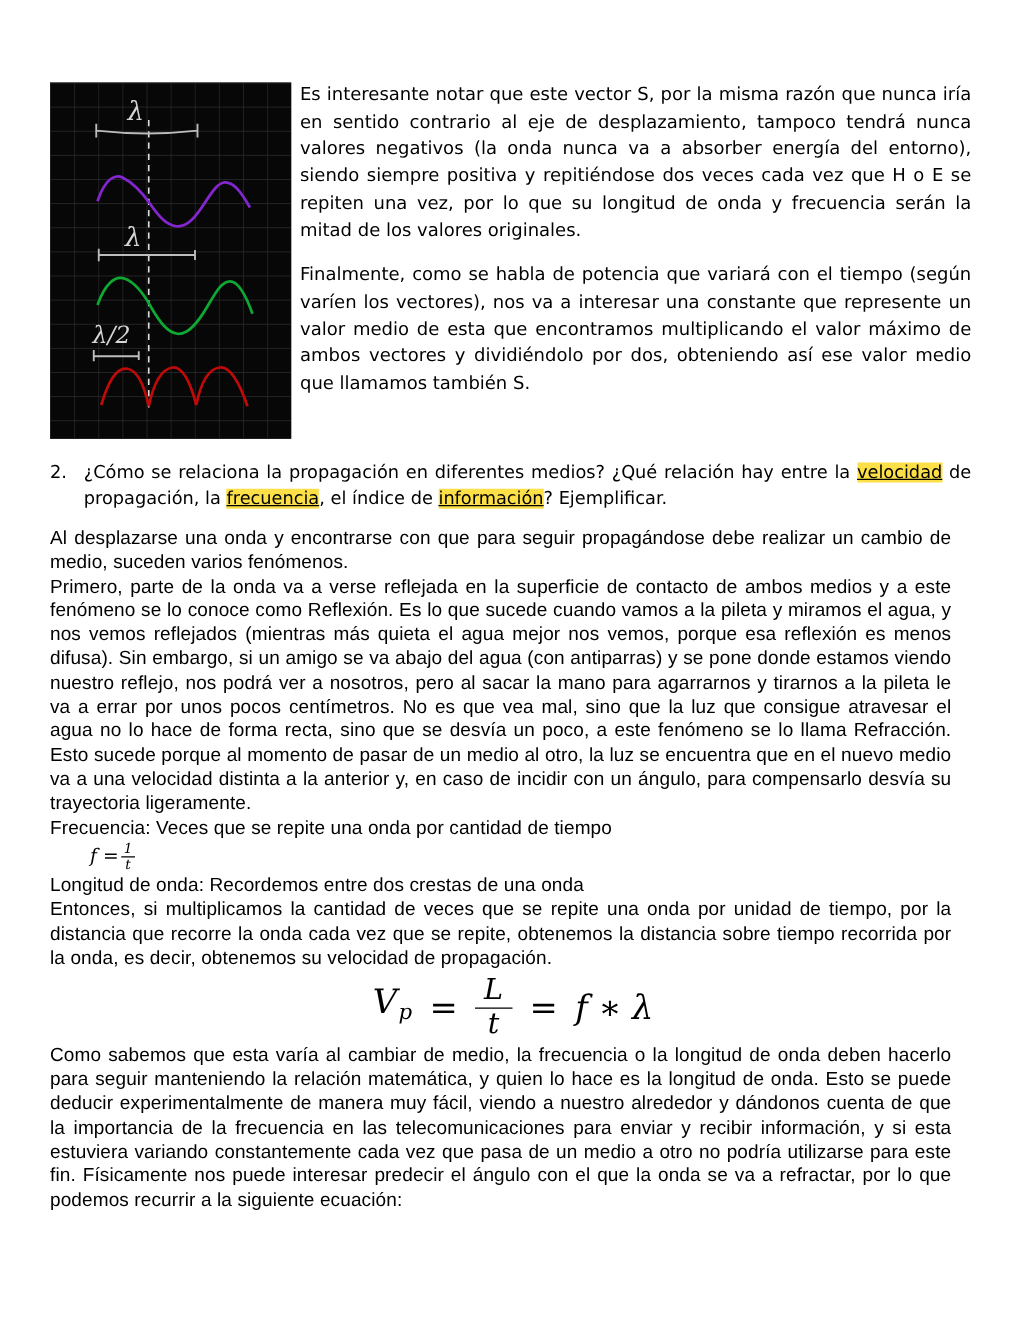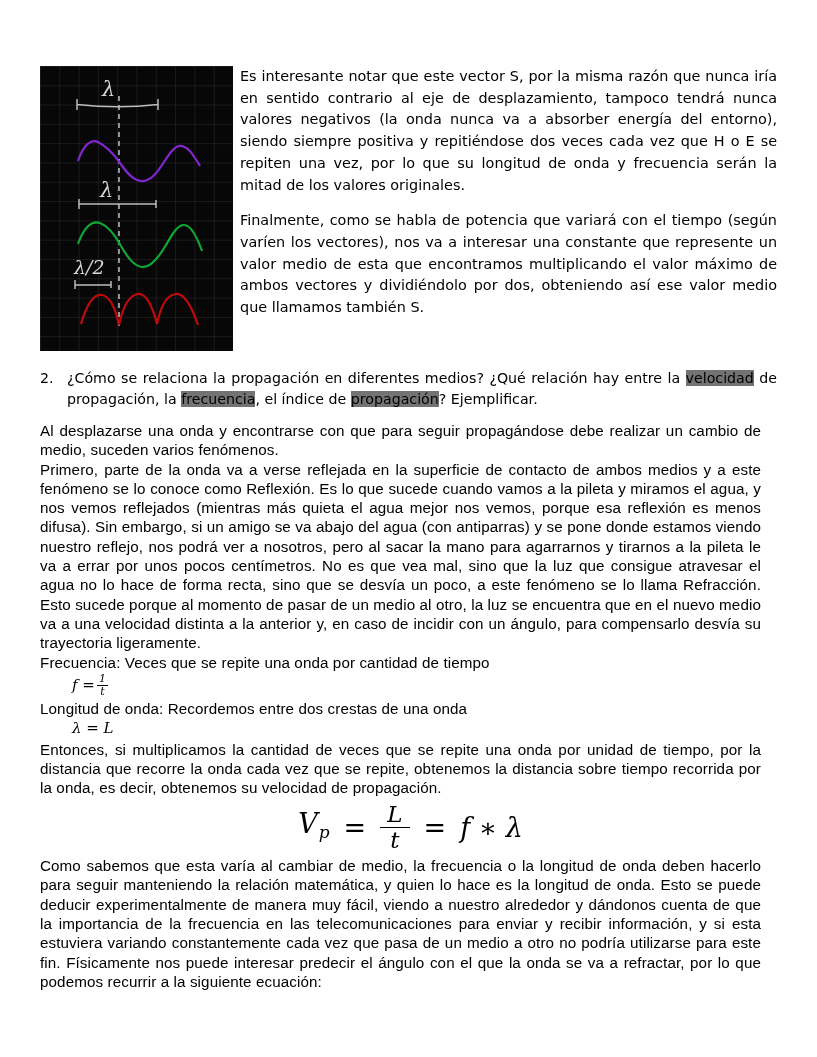--- a/index.html
+++ b/index.html
@@ -14,21 +14,21 @@
   .fig{width:193px;height:285px;flex:none;background:#070707;}
   .fig svg{display:block;}
   .intro{flex:1;font-family:"DejaVu Sans",sans-serif;font-size:14.4px;line-height:21.7px;text-align:justify;}
   .intro p{margin:0;}
   .intro .p2{margin-top:14px;}
 
   
   .question{display:flex;margin:17px 40px 0 40px;font-family:"DejaVu Sans",sans-serif;font-size:14.2px;line-height:20.5px;}
   .qnum{width:27px;flex:none;}
   .qtext{flex:1;text-align:justify;}
-  .hl{background:#737373;}
+  .hl{background:#fde047;text-decoration:underline;}
 
   
   .answer{margin:12px 56px 0 40px;font-family:"Liberation Sans",sans-serif;font-size:15.2px;line-height:19.3px;text-align:justify;letter-spacing:0.1px;}
   .answer p{margin:0;}
 
   
   .formula-line{font-family:"DejaVu Serif",serif;font-style:italic;font-size:15px;margin:1px 0 1px 32px;letter-spacing:0;}
   .frac-sm{display:inline-block;vertical-align:middle;text-align:center;font-size:11px;line-height:1.1;margin-left:2px;}
   .frac-sm .num{display:block;border-bottom:1px solid #000;padding:0 2px;}
   .frac-sm .den{display:block;padding:0 2px;}
@@ -78,32 +78,31 @@
     </div>
 
     <div class="intro">
       <p class="p1">Es interesante notar que este vector S, por la misma razón que nunca iría en sentido contrario al eje de desplazamiento, tampoco tendrá nunca valores negativos (la onda nunca va a absorber energía del entorno), siendo siempre positiva y repitiéndose dos veces cada vez que H o E se repiten una vez, por lo que su longitud de onda y frecuencia serán la mitad de los valores originales.</p>
       <p class="p2">Finalmente, como se habla de potencia que variará con el tiempo (según varíen los vectores), nos va a interesar una constante que represente un valor medio de esta que encontramos multiplicando el valor máximo de ambos vectores y dividiéndolo por dos, obteniendo así ese valor medio que llamamos también S.</p>
     </div>
   </div>
 
   <div class="question">
     <span class="qnum">2.</span>
-    <span class="qtext"><span>¿Cómo se relaciona la propagación en diferentes medios? ¿Qué relación hay entre la </span><span class="hl">velocidad</span><span> de propagación, la </span><span class="hl">frecuencia</span><span>, el índice de </span><span class="hl">propagación</span><span>? Ejemplificar.</span></span>
+    <span class="qtext"><span>¿Cómo se relaciona la propagación en diferentes medios? ¿Qué relación hay entre la </span><span class="hl">velocidad</span><span> de propagación, la </span><span class="hl">frecuencia</span><span>, el índice de </span><span class="hl">información</span><span>? Ejemplificar.</span></span>
   </div>
 
   <div class="answer">
     <p>Al desplazarse una onda y encontrarse con que para seguir propagándose debe realizar un cambio de medio, suceden varios fenómenos.</p>
     <p>Primero, parte de la onda va a verse reflejada en la superficie de contacto de ambos medios y a este fenómeno se lo conoce como Reflexión. Es lo que sucede cuando vamos a la pileta y miramos el agua, y nos vemos reflejados (mientras más quieta el agua mejor nos vemos, porque esa reflexión es menos difusa). Sin embargo, si un amigo se va abajo del agua (con antiparras) y se pone donde estamos viendo nuestro reflejo, nos podrá ver a nosotros, pero al sacar la mano para agarrarnos y tirarnos a la pileta le va a errar por unos pocos centímetros. No es que vea mal, sino que la luz que consigue atravesar el agua no lo hace de forma recta, sino que se desvía un poco, a este fenómeno se lo llama Refracción. Esto sucede porque al momento de pasar de un medio al otro, la luz se encuentra que en el nuevo medio va a una velocidad distinta a la anterior y, en caso de incidir con un ángulo, para compensarlo desvía su trayectoria ligeramente.</p>
     <p>Frecuencia: Veces que se repite una onda por cantidad de tiempo</p>
 
     <div class="formula-line"><span>f</span> <span>=</span><span class="frac-sm"><span class="num">1</span><span class="den">t</span></span></div>
 
     <p>Longitud de onda: Recordemos entre dos crestas de una onda</p>
-    <div class="formula-line">λ = L</div>
 
     <p>Entonces, si multiplicamos la cantidad de veces que se repite una onda por unidad de tiempo, por la distancia que recorre la onda cada vez que se repite, obtenemos la distancia sobre tiempo recorrida por la onda, es decir, obtenemos su velocidad de propagación.</p>
 
     <div class="formula-vp">
       <span><span>V</span><sub class="sub">p</sub></span>
       <span>=</span>
       <span class="frac-lg">
           <span class="num">L</span>
           <span class="den">t</span>
         </span>

